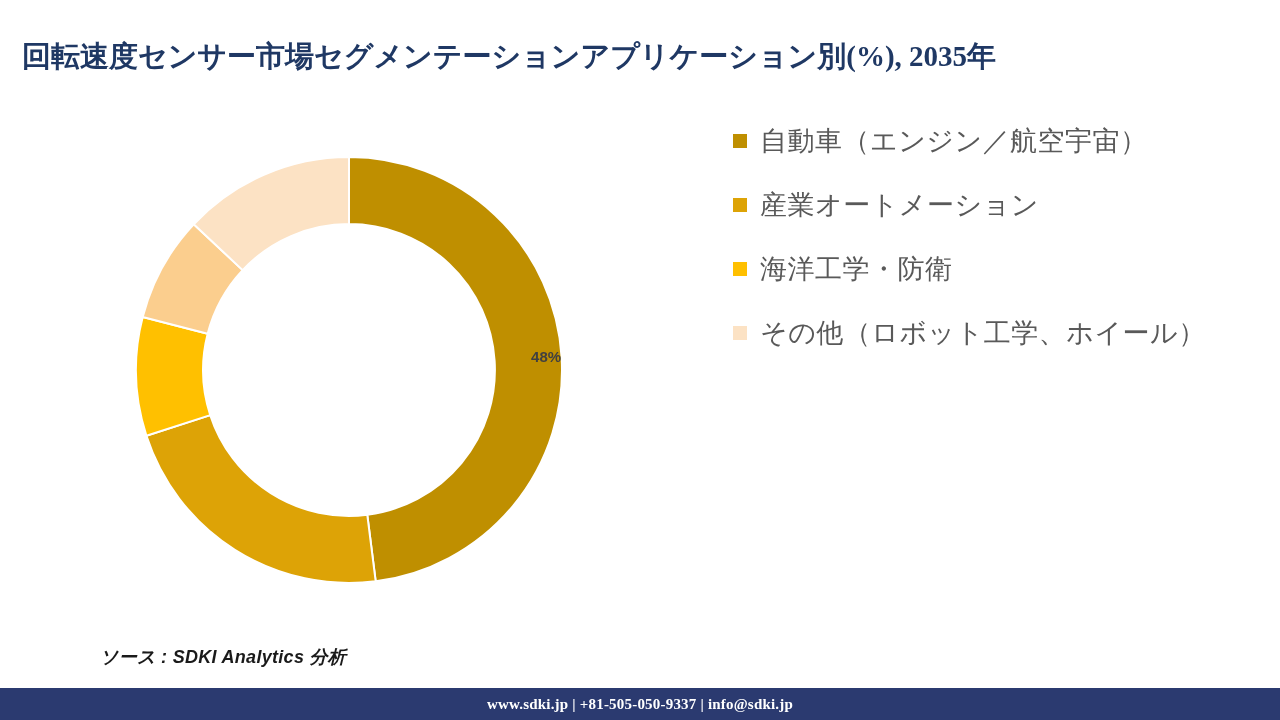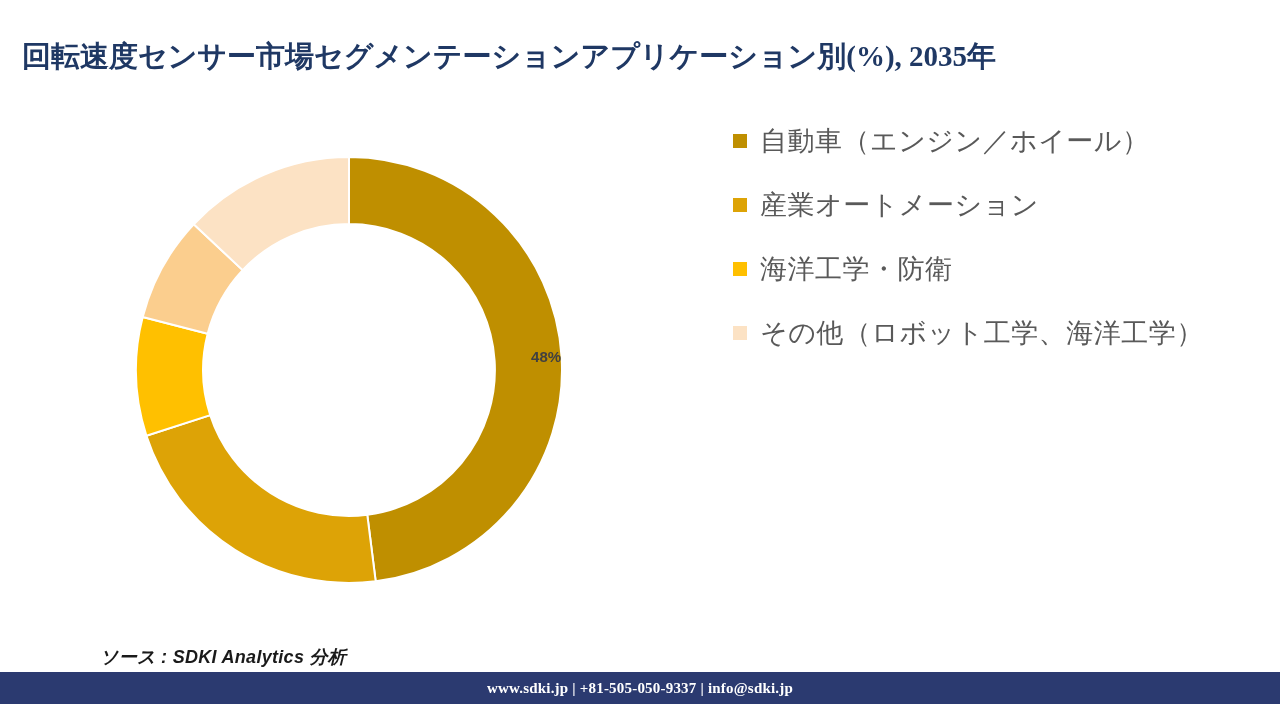--- a/index.html
+++ b/index.html
@@ -87,21 +87,21 @@
     font-weight: 700;
     font-size: 18px;
     color: #1a1a1a;
     letter-spacing: 0.3px;
   }
 
   
   .footer-bar {
     position: absolute;
     left: 0;
-    bottom: 16px;
+    bottom: 0;
     width: 1280px;
     height: 32px;
     background: #2B3A70;
     display: flex;
     align-items: center;
     justify-content: center;
   }
   .footer-text {
     font-family: "Liberation Serif", serif;
     font-weight: 700;
@@ -125,37 +125,37 @@
         <path d="M 57.72968235923929 67.19146643718938 A 213 213 0 0 1 212.99999999999997 0 L 212.99999999999997 67.095 A 145.905 145.905 0 0 0 106.63983241607892 113.12115450947472 Z" fill="#FCE2C4" stroke="#ffffff" stroke-width="2"></path>
       </g>
     <text id="donut-label-0" class="slice-label" x="410.0628725949833" y="200.60185494263823" text-anchor="middle" dominant-baseline="middle">48%</text>
   </svg>
 </div>
 
 <div class="legend">
 
   <div class="legend-item">
     <span class="legend-swatch" style="background: rgb(191, 143, 0);"></span>
-    <span class="legend-label">自動車（エンジン／ホイール）</span>
+    <span class="legend-label">自動車（エンジン／航空宇宙）</span>
   </div>
 
   <div class="legend-item">
     <span class="legend-swatch" style="background: rgb(221, 163, 6);"></span>
     <span class="legend-label">産業オートメーション</span>
   </div>
 
   <div class="legend-item">
     <span class="legend-swatch" style="background: rgb(255, 192, 0);"></span>
     <span class="legend-label">海洋工学・防衛</span>
   </div>
 
 
   <div class="legend-item">
     <span class="legend-swatch" style="background: rgb(252, 226, 196);"></span>
-    <span class="legend-label">その他（ロボット工学、海洋工学）</span>
+    <span class="legend-label">その他（ロボット工学、ホイール）</span>
   </div>
 
 </div>
 
 <div class="source-note">ソース : SDKI Analytics  分析</div>
 
 <div class="footer-bar">
   <span class="footer-text">www.sdki.jp | +81-505-050-9337 | info@sdki.jp</span>
 </div>
 

